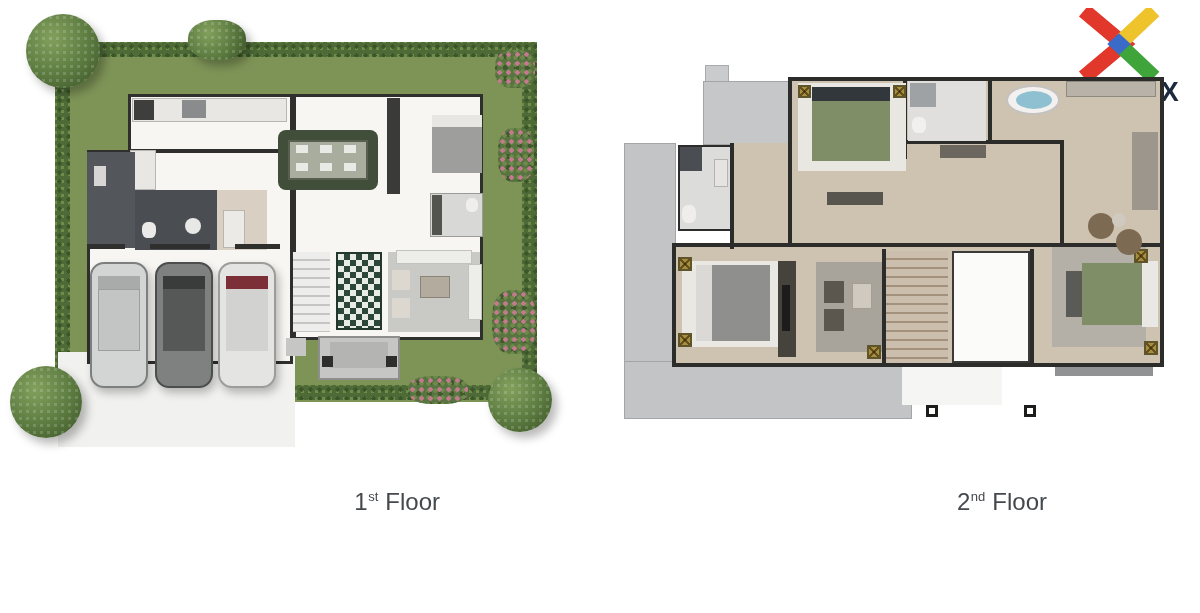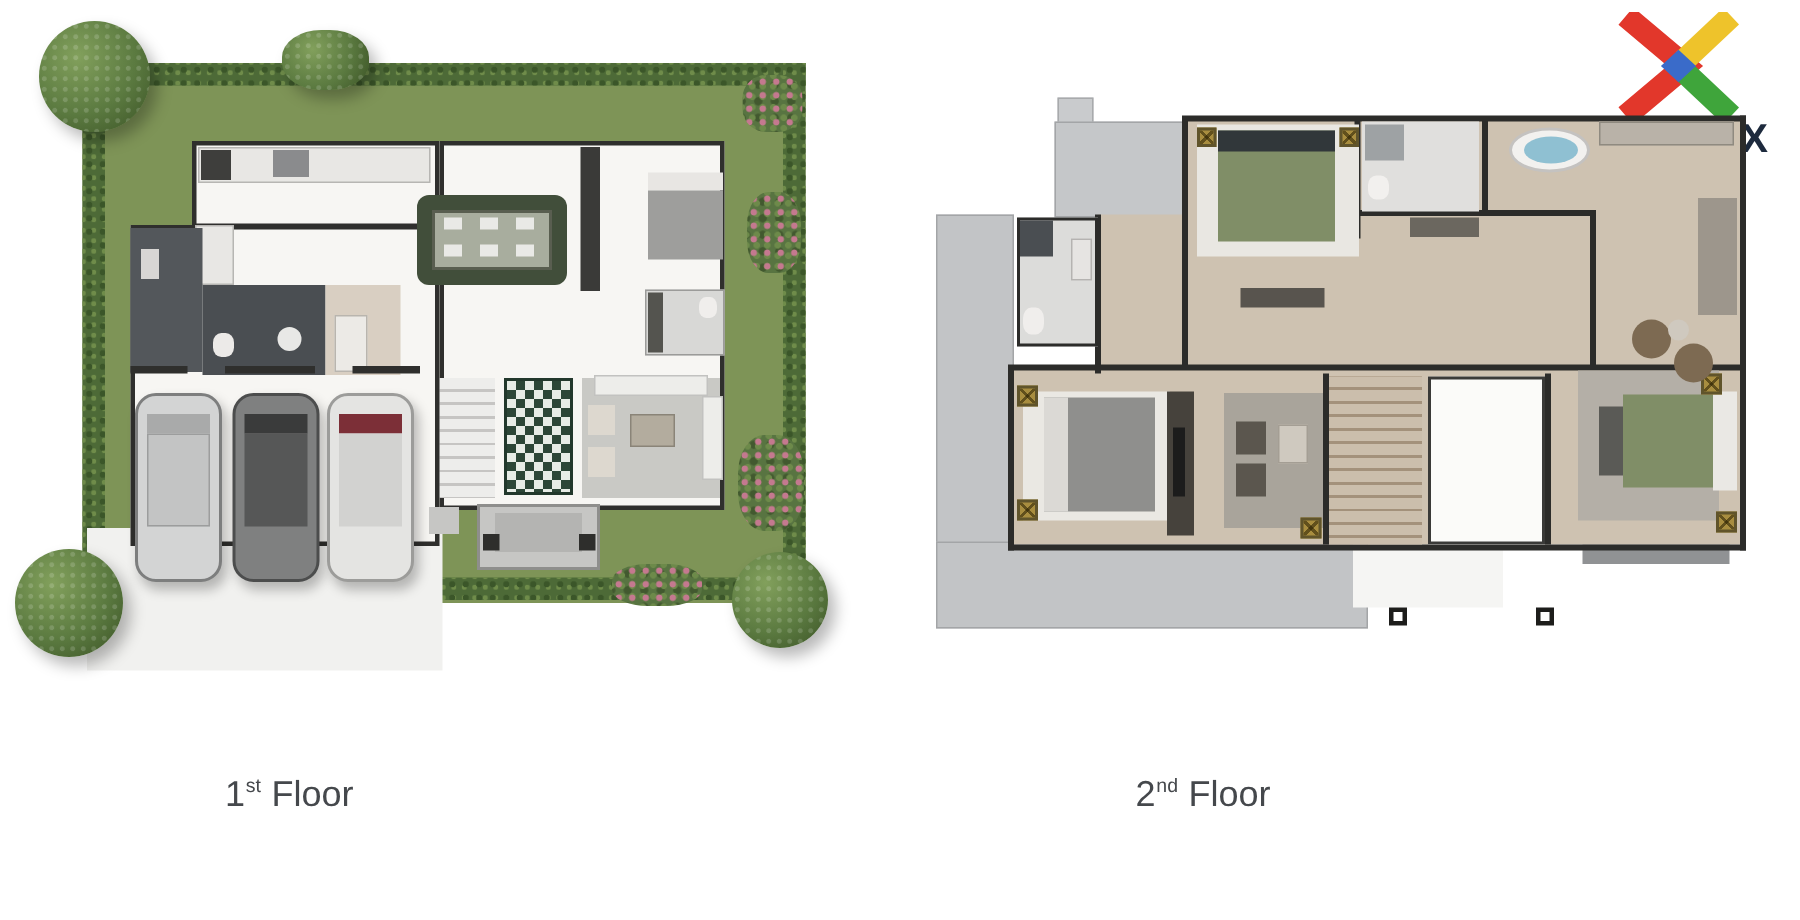--- a/index.html
+++ b/index.html
@@ -37,21 +37,21 @@
   .wood{background-image:repeating-linear-gradient(90deg,rgba(100,80,60,0.10) 0 1px,transparent 1px 16px),
         repeating-linear-gradient(0deg,rgba(100,80,60,0.05) 0 1px,transparent 1px 42px);}
   .voidx{background-image:linear-gradient(to top right,transparent 49%,#8a8a88 49% 51%,transparent 51%),
         linear-gradient(to bottom right,transparent 49%,#8a8a88 49% 51%,transparent 51%);}
   .col{background:#ffffff;border:3px solid #1d1d1b;}
   .gold{background-color:#a88d3f;border:2px solid #60542b;
         background-image:linear-gradient(45deg,transparent 42%,rgba(40,30,0,0.55) 42% 58%,transparent 58%),
         linear-gradient(-45deg,transparent 42%,rgba(40,30,0,0.55) 42% 58%,transparent 58%);}
   .car{box-shadow:3px 5px 8px rgba(0,0,0,0.25);}
   
-  .floor-label{position:absolute;top:516px;width:290px;text-align:left;
+  .floor-label{position:absolute;top:488px;width:290px;text-align:right;
         font-size:24px;color:#45484c;}
   .floor-label .num{letter-spacing:0.5px;}
   .floor-label sup{font-size:13px;}
   .floor-label .word{margin-left:7px;}
   .label1{left:150px;} .label2{left:757px;}
   
   .logo{position:absolute;left:1045px;top:8px;width:148px;text-align:center;}
   .logo-x{width:82px;height:72px;display:block;margin:0 auto -2px auto;}
   .logo-name{font-weight:bold;font-size:27px;letter-spacing:1px;color:#1d2a3d;line-height:1.05;}
   .logo-sub{font-weight:bold;font-size:12px;letter-spacing:4px;color:#1d2a3d;margin-top:3px;}

